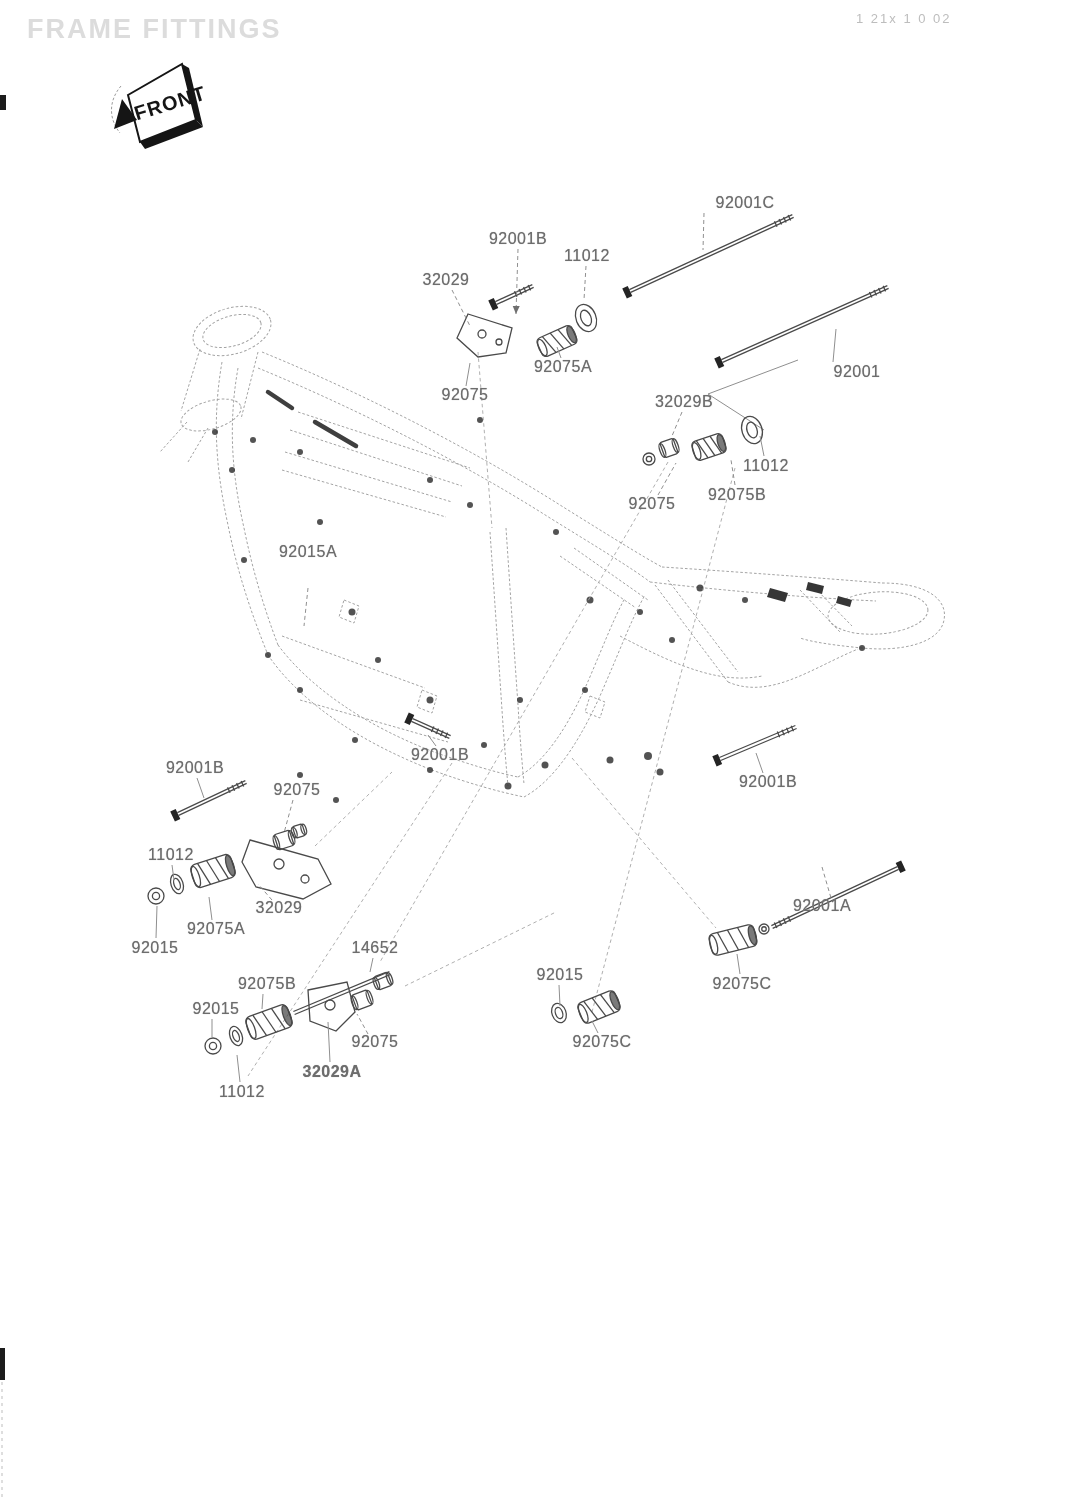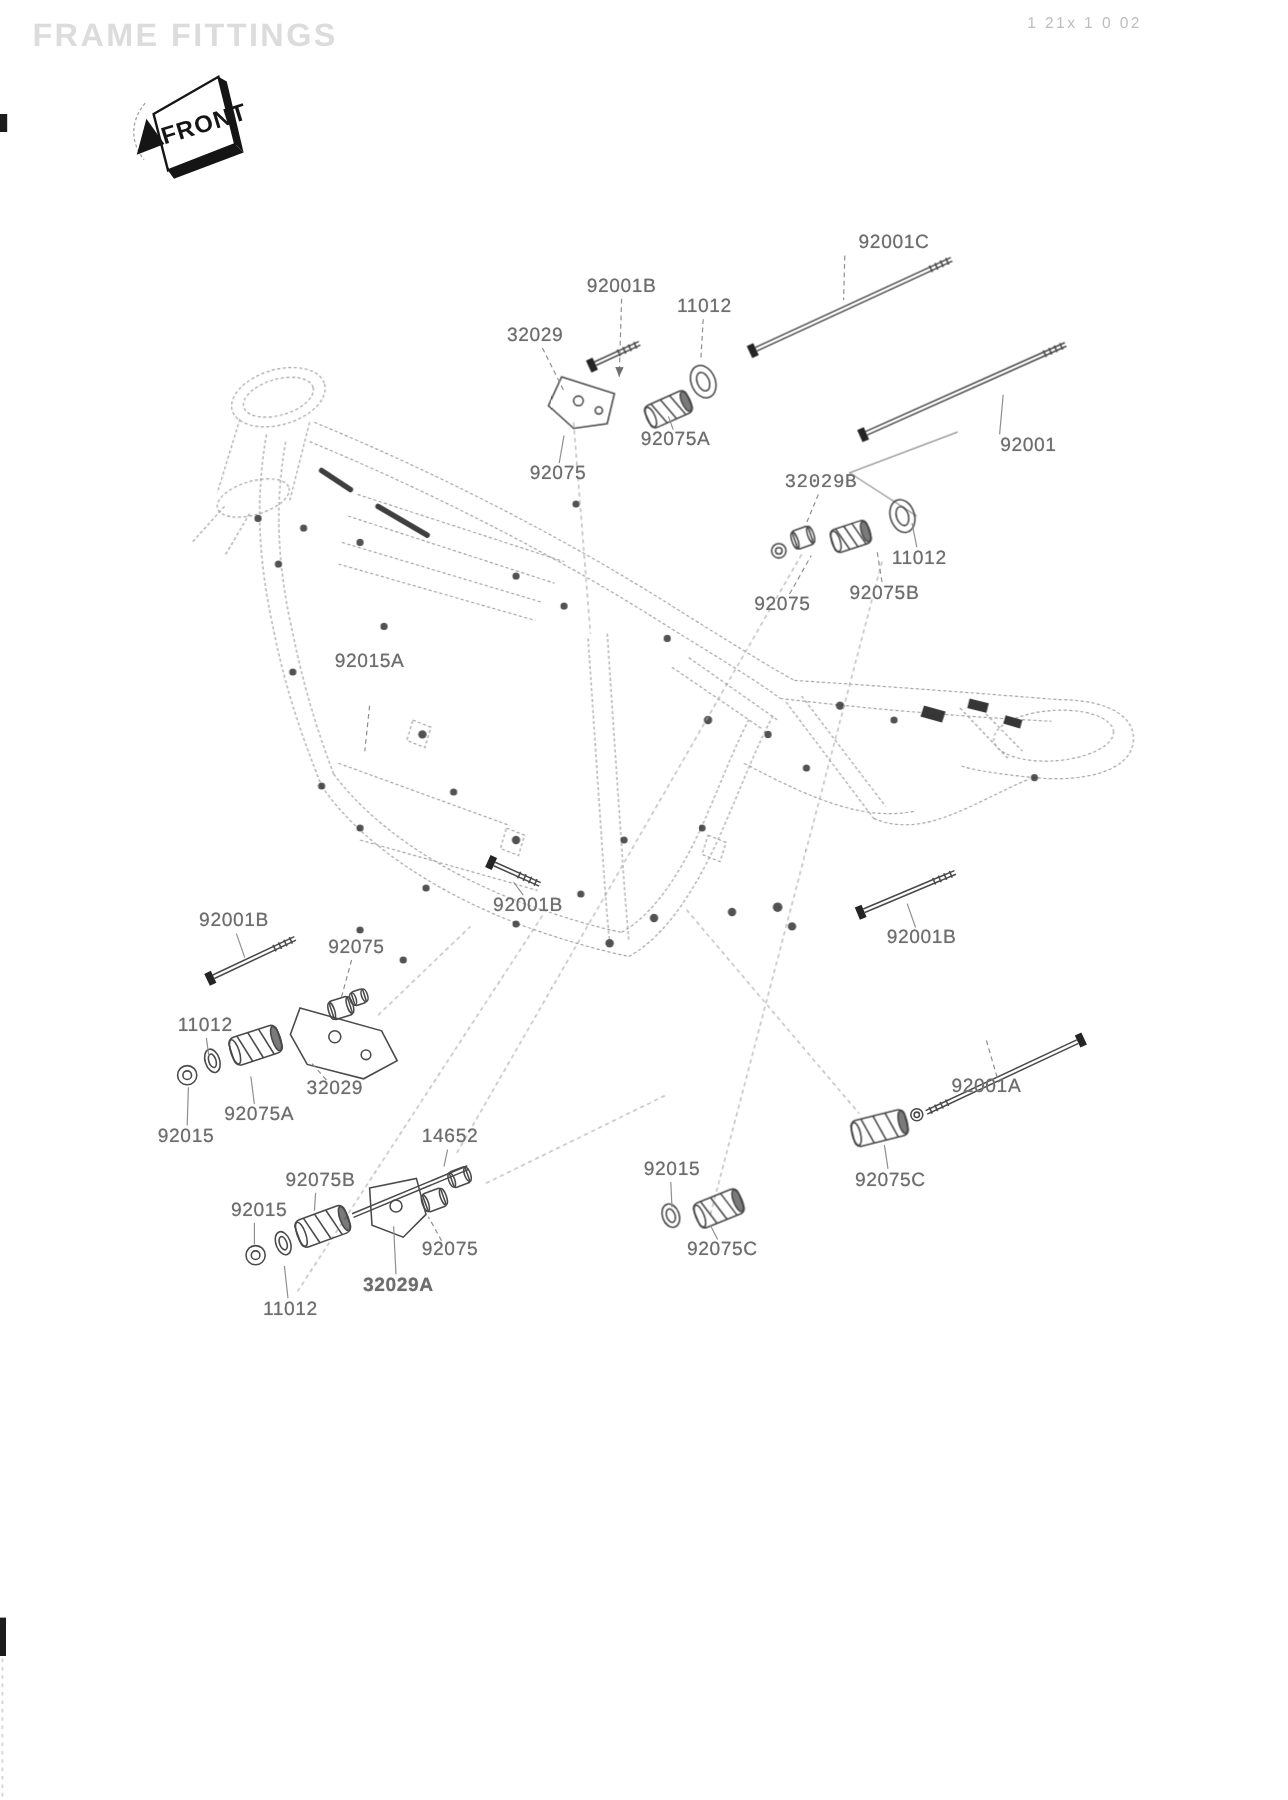--- a/index.html
+++ b/index.html
@@ -389,21 +389,21 @@
       </g>
   </svg>
 
   <div id="callout-layer">
       <div class="callout" style="left: 705px; top: 203px; margin-left: 40px;">92001C</div>
       <div class="callout" style="left: 518px; top: 239px;">92001B</div>
       <div class="callout" style="left: 587px; top: 256px;">11012</div>
       <div class="callout" style="left: 446px; top: 280px;">32029</div>
       <div class="callout" style="left: 563px; top: 367px;">92075A</div>
       <div class="callout" style="left: 465px; top: 395px;">92075</div>
-      <div class="callout" style="left: 684px; top: 402px; font-family: Liberation Mono, monospace;">32029B</div>
+      <div class="callout" style="left: 684px; top: 402px;">32029B</div>
       <div class="callout" style="left: 833px; top: 372px; margin-left: 24px;">92001</div>
       <div class="callout" style="left: 766px; top: 466px;">11012</div>
       <div class="callout" style="left: 652px; top: 504px;">92075</div>
       <div class="callout" style="left: 737px; top: 495px;">92075B</div>
       <div class="callout" style="left: 308px; top: 552px;">92015A</div>
       <div class="callout" style="left: 440px; top: 755px;">92001B</div>
       <div class="callout" style="left: 195px; top: 768px;">92001B</div>
       <div class="callout" style="left: 297px; top: 790px;">92075</div>
       <div class="callout" style="left: 171px; top: 855px;">11012</div>
       <div class="callout" style="left: 279px; top: 908px;">32029</div>

